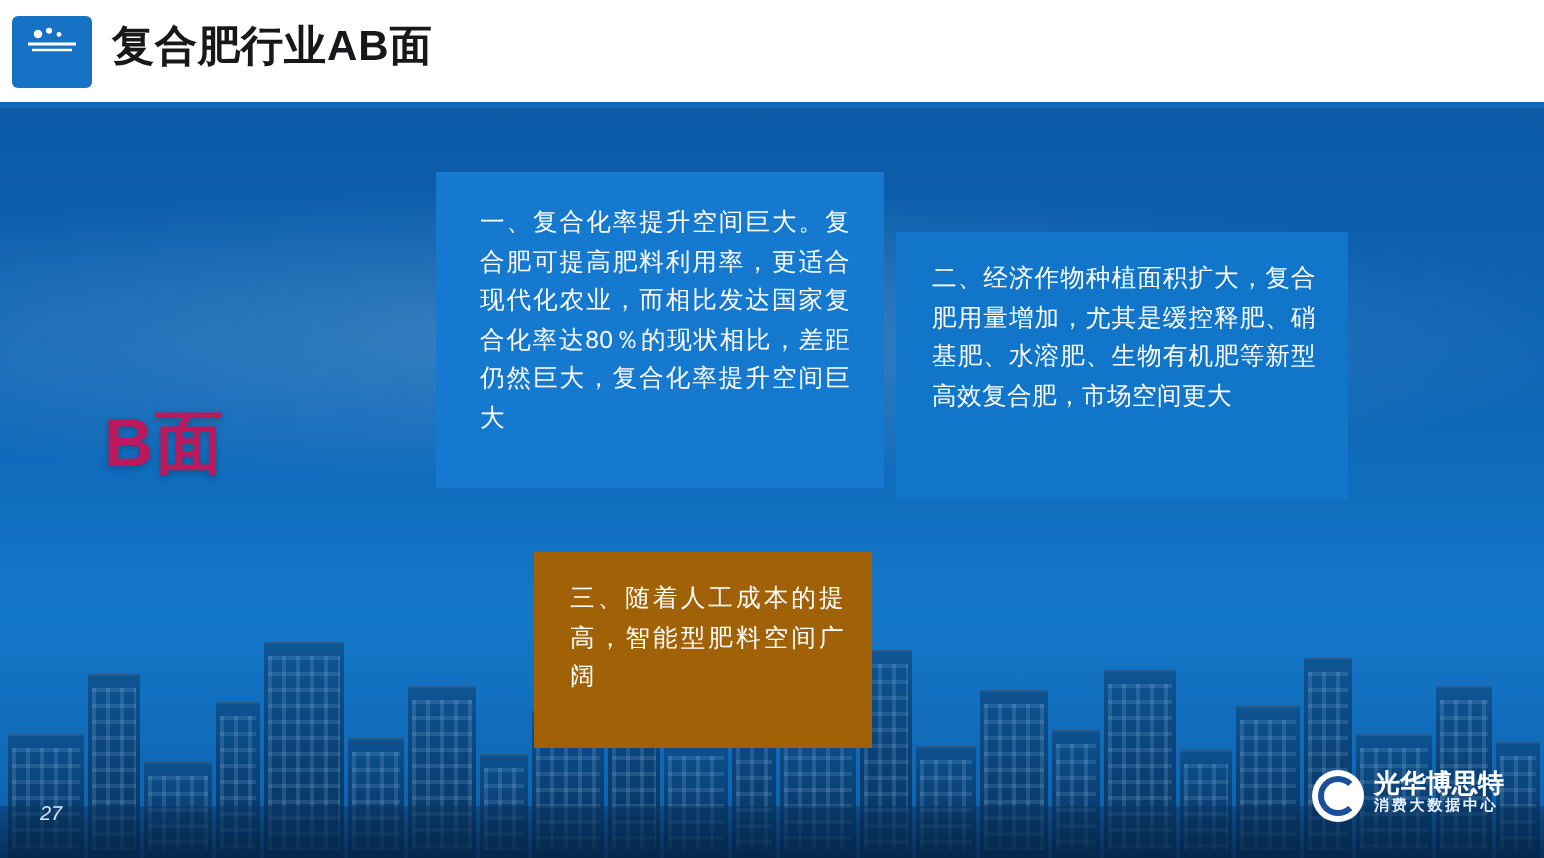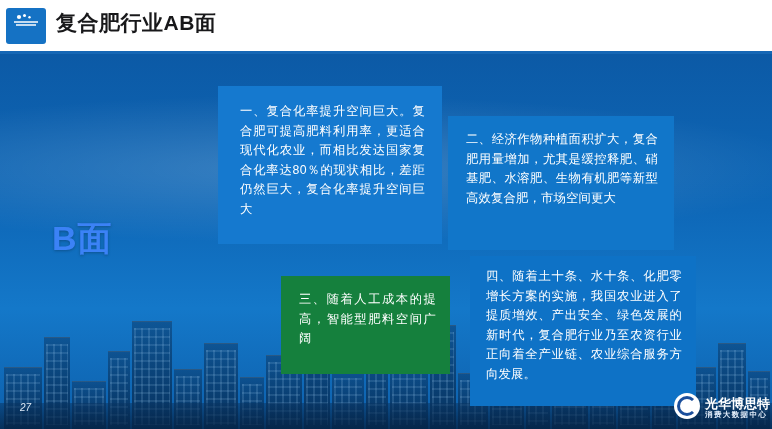--- a/index.html
+++ b/index.html
@@ -84,24 +84,24 @@
       repeating-linear-gradient(to bottom, rgba(170,215,250,0.14) 0 2px, rgba(0,0,0,0) 2px 8px);
   }
   #ground {
     position: absolute; left: 0; bottom: 0; width: 772px; height: 26px;
     background: linear-gradient(180deg, rgba(8,52,98,0.5), rgba(5,36,70,0.8));
   }
 
   
   #b-side-label {
     position: absolute;
-    left: 52px; top: 216px;
+    left: 52px; top: 199px;
     font-size: 34px;
     font-weight: bold;
-    color: #3b82f6;
+    color: #be185d;
     letter-spacing: 1px;
     text-shadow: 0 1px 3px rgba(0,0,0,0.25);
     z-index: 4;
   }
 
   
   .block {
     position: absolute;
     color: #ffffff;
     font-size: 12.3px;
@@ -118,23 +118,23 @@
     background: #1579cf;
     padding: 16px 17px 10px 22px;
   }
   #block-2 {
     left: 448px; top: 116px;
     width: 226px; height: 134px;
     background: #1176c9;
     padding: 14px 16px 10px 18px;
   }
   #block-3 {
-    left: 281px; top: 276px;
+    left: 267px; top: 276px;
     width: 169px; height: 98px;
-    background: #15803d;
+    background: #a16207;
     padding: 14px 14px 10px 18px;
   }
   #block-4 {
     left: 470px; top: 256px;
     width: 226px; height: 150px;
     background: #0e72c6;
     padding: 11px 14px 8px 16px;
   }
 
   
@@ -143,24 +143,24 @@
     left: 20px; bottom: 16px;
     font-size: 10px;
     color: #dce9f6;
     z-index: 7;
     font-style: italic;
   }
 
   
   #corp-logo {
     position: absolute;
-    right: 2px; bottom: 10px;
+    right: 20px; bottom: 10px;
     height: 34px;
     display: flex;
-    align-items: flex-end;
+    align-items: flex-start;
     z-index: 7;
   }
   #corp-logo .mark {
     position: relative;
     width: 26px; height: 26px;
     border-radius: 50%;
     background: #ffffff;
     margin-right: 5px;
     overflow: hidden;
   }
@@ -237,23 +237,20 @@
   </div>
 
   <div class="block" id="block-2">
     <p>二、经济作物种植面积扩大，复合肥用量增加，尤其是缓控释肥、硝基肥、水溶肥、生物有机肥等新型高效复合肥，市场空间更大</p>
   </div>
 
   <div class="block" id="block-3">
     <p>三、随着人工成本的提高，智能型肥料空间广阔</p>
   </div>
 
-  <div class="block" id="block-4">
-    <p>四、随着土十条、水十条、化肥零增长方案的实施，我国农业进入了提质增效、产出安全、绿色发展的新时代，复合肥行业乃至农资行业正向着全产业链、农业综合服务方向发展。</p>
-  </div>
 
   <div id="page-number">27</div>
 
   <div id="corp-logo">
     <div class="mark">
       <div class="ring"></div>
     </div>
     <div class="txt">
       <div class="name">光华博思特</div>
       <div class="sub">消费大数据中心</div>

